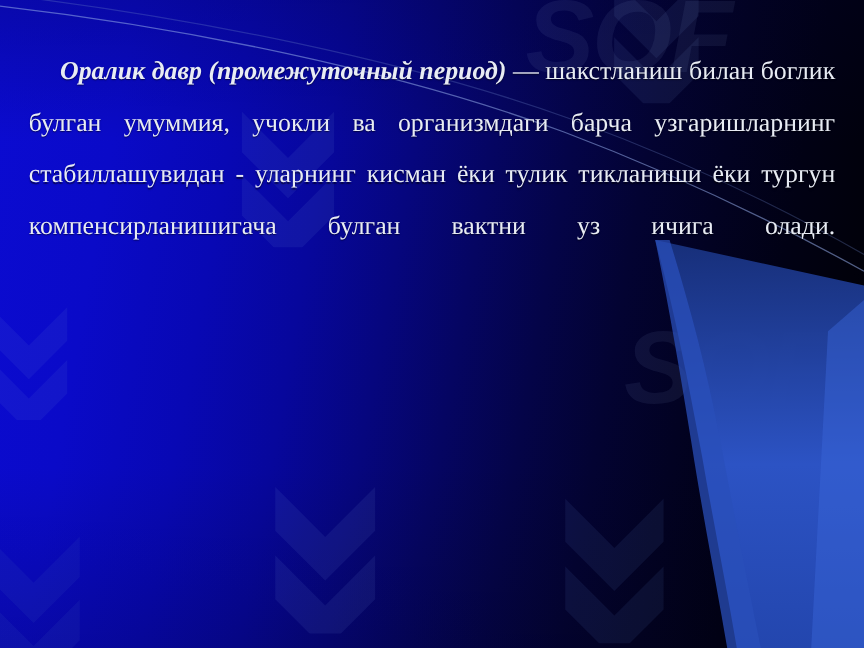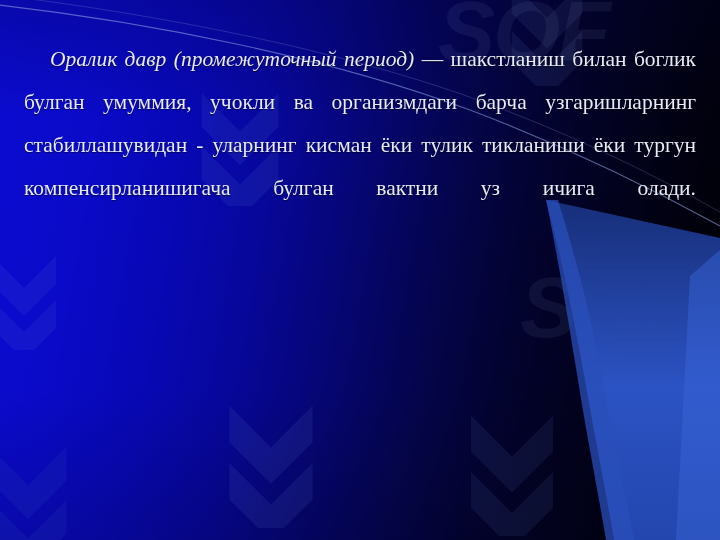--- a/index.html
+++ b/index.html
@@ -101,20 +101,21 @@
     text-align: justify;
     text-justify: inter-word;
     text-indent: 26px;
     color: #e8ecf4;
     font-size: 21.5px;
     line-height: 43px;
     text-shadow: 0 1px 1px rgba(0,0,0,0.55);
   }
   .para .lead {
     font-style: italic;
+    font-weight: bold;
   }
   
   .para::after {
     content: "";
     display: inline-block;
     width: 100%;
   }
   .para.last::after { content: none; }
 </style>
 </head>

